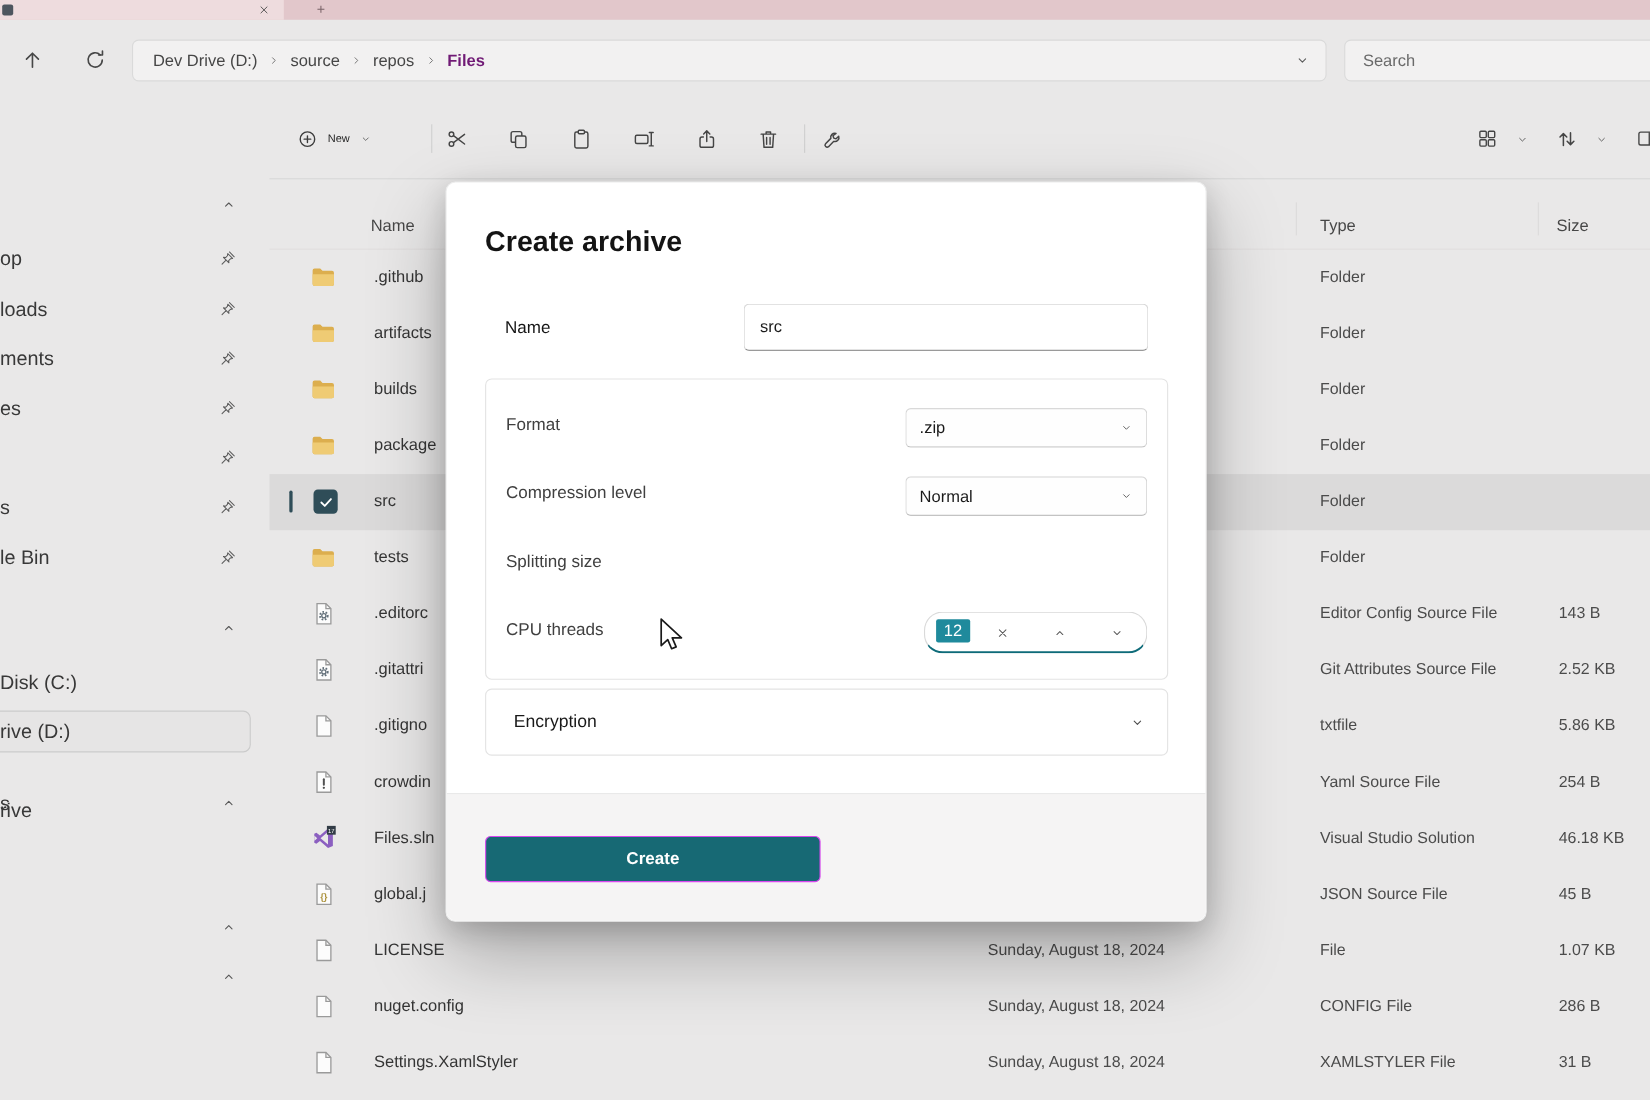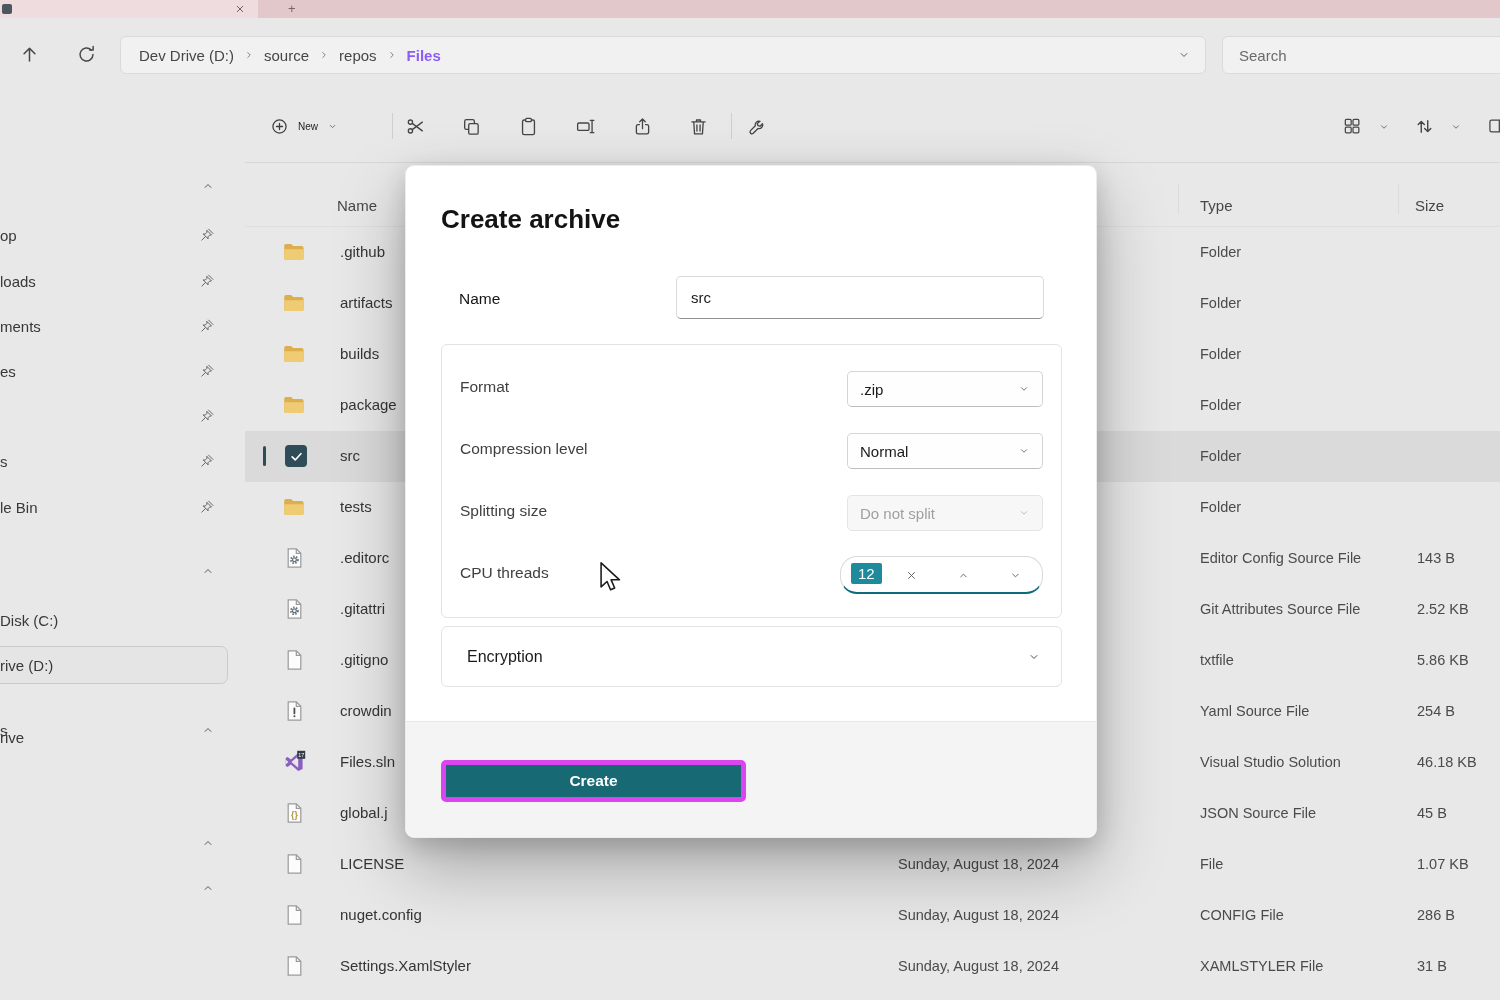--- a/index.html
+++ b/index.html
@@ -19,21 +19,21 @@
   .tab-close{position:absolute;left:234px;top:3px;color:#4f4f4f;}
   .newtab-plus{position:absolute;left:288px;top:1px;font-size:13px;color:#7a6468;}
 
   
   .nav-btn{position:absolute;top:44px;color:#474747;}
   .nav-up{left:19px;}
   .nav-refresh{left:76px;}
   .crumbbar{position:absolute;left:120px;top:36px;width:1086px;height:38px;background:#f2f1f1;
     border:1px solid #dadada;border-radius:6px;display:flex;align-items:center;padding:0 14px 0 18px;}
   .crumb{font-size:15px;color:#464646;white-space:nowrap;cursor:default;}
-  .crumb.current{font-weight:700;color:#8b5cf6;}
+  .crumb.current{font-weight:700;color:#701a75;}
   .crumb-sep{margin:0 9px;color:#6e6e6e;display:flex;}
   .crumb-chev{margin-left:auto;color:#5a5a5a;display:flex;}
   .searchbar{position:absolute;left:1222px;top:36px;width:300px;height:38px;background:#f2f1f1;
     border:1px solid #dadada;border-radius:6px;display:flex;align-items:center;padding:0 14px;}
   .searchbar input{border:none;background:transparent;outline:none;font-size:15px;color:#555;width:100%;
     font-family:inherit;}
   .searchbar input::placeholder{color:#6a6a6a;opacity:1;}
 
   
   .new-btn{position:absolute;left:260px;top:107px;height:38px;display:flex;align-items:center;gap:9px;
@@ -41,21 +41,21 @@
   .new-btn .lbl{font-size:10px;color:#232323;}
   .new-btn .chev{color:#5a5a5a;display:flex;}
   .tool-sep{position:absolute;top:113px;width:1px;height:26px;background:#cfcfcf;}
   .tool-btn{position:absolute;top:113px;width:26px;height:26px;color:#454545;display:flex;align-items:center;justify-content:center;}
   .tool-chev{position:absolute;top:121px;color:#5a5a5a;}
   .pane-top-divider{position:absolute;left:245px;top:162px;width:1255px;height:1px;background:#d8d7d7;}
 
   
   .side-chev{position:absolute;left:201px;color:#565656;}
   .side-item{position:absolute;left:0;width:245px;height:40px;display:flex;align-items:center;}
-  .side-item .s-label{font-size:15px;color:#383838;white-space:nowrap;}
+  .side-item .s-label{font-size:18px;color:#383838;white-space:nowrap;}
   .side-item .s-pin{position:absolute;left:200px;top:12px;color:#5c5c5c;}
   .side-item .s-chev{position:absolute;left:201px;top:13px;color:#565656;}
   .drive-pill{position:absolute;left:-12px;top:646px;width:240px;height:38px;background:#e6e5e5;
     border:1px solid #cbcbcb;border-radius:7px;}
 
   
   .col-head{position:absolute;top:197px;font-size:15px;color:#474747;}
   .col-sep{position:absolute;top:184px;width:1px;height:30px;background:#dcdbdb;}
   .head-divider{position:absolute;left:245px;top:226px;width:1255px;height:1px;background:#e0dfdf;}
   .rows{position:absolute;left:245px;top:227px;width:1255px;}
@@ -76,21 +76,21 @@
     box-shadow:0 30px 70px rgba(0,0,0,.28),0 8px 24px rgba(0,0,0,.16);}
   .dlg-title{position:absolute;left:35px;top:38px;font-size:26px;font-weight:600;color:#141414;}
   .dlg-name-label{position:absolute;left:53px;top:124px;font-size:15.5px;color:#161616;}
   .dlg-name-input{position:absolute;left:270px;top:110px;width:368px;height:43px;border:1px solid #d9d9d9;
     border-bottom-color:#8f8f8f;border-radius:5px;padding:0 14px;font-size:15px;color:#1b1b1b;
     background:#fff;font-family:inherit;outline:none;}
   .groupbox{position:absolute;left:35px;top:178px;width:621px;height:274px;border:1px solid #e3e3e3;
     border-radius:6px;background:#fff;padding-top:13px;}
   .gb-row{position:relative;height:62px;}
   .gb-label{position:absolute;left:18px;top:20px;font-size:15.5px;color:#404040;}
-  .dd{position:absolute;right:18px;top:13px;width:196px;height:36px;background:#fefefe;
+  .dd{position:absolute;right:18px;top:13px;width:220px;height:36px;background:#fefefe;
     border:1px solid #d5d5d5;border-bottom-color:#bdbdbd;border-radius:5px;display:flex;align-items:center;
     padding:0 12px;font-size:15px;color:#1a1a1a;cursor:default;margin-left:43px;}
   .dd .dd-chev{margin-left:auto;color:#5c5c5c;display:flex;}
   .dd.disabled{background:#f7f7f7;color:#9f9f9f;border-color:#e4e4e4;}
   .dd.disabled .dd-chev{color:#b0b0b0;}
   .spin{position:absolute;right:18px;top:12px;width:203px;height:38px;background:#fff;
     border:1px solid #d9d9d9;border-bottom:2px solid #0e6b79;border-radius:17px;}
   .spin-val{position:absolute;left:10px;top:6px;background:#1f8a9c;color:#fff;font-size:15px;
     padding:2px 7px;border-radius:2px;}
   .spin-btn{position:absolute;top:8px;width:20px;height:20px;color:#5a5a5a;display:flex;
@@ -99,21 +99,21 @@
   .spin-btn.up{left:112px;}
   .spin-btn.down{left:164px;}
   .expander{position:absolute;left:35px;top:460px;width:621px;height:61px;border:1px solid #e3e3e3;
     border-radius:6px;background:#fff;display:flex;align-items:center;padding:0 20px 0 25px;
     font-size:16px;color:#191919;}
   .expander .exp-chev{margin-left:auto;color:#4c4c4c;display:flex;}
   .dlg-footer{position:absolute;left:0;right:0;bottom:0;height:116px;background:#f5f4f4;
     border-top:1px solid #e7e7e7;border-radius:0 0 9px 9px;}
   .dlg-footer button{position:absolute;top:38px;width:305px;height:42px;border-radius:5px;
     font-size:15.5px;font-family:inherit;cursor:default;}
-  .btn-create{left:35px;background:#176974;border:5px solid #d946ef;color:#fff;font-weight:600;}
+  .btn-create{left:35px;background:#176974;border:1px solid #d946ef;color:#fff;font-weight:600;}
   .btn-cancel{left:352px;background:#fcfcfc;border:1px solid #d9d9d9;color:#1a1a1a;}
 
   .cursor{position:absolute;left:594px;top:560px;z-index:20;}
 </style>
 </head>
 <body>
 
 <svg width="0" height="0" style="position:absolute" aria-hidden="true">
   <defs>
     <symbol id="i-chev-down" viewBox="0 0 24 24">
@@ -690,28 +690,20 @@
         <span>Normal</span>
         <span class="dd-chev">
             <svg class="ic" width="12" height="12" viewBox="0 0 24 24">
               <use href="#i-chev-down"></use>
             </svg>
           </span>
       </div>
     </div>
     <div class="gb-row">
       <span class="gb-label">Splitting size</span>
-      <div class="dd disabled">
-        <span>Do not split</span>
-        <span class="dd-chev">
-            <svg class="ic" width="12" height="12" viewBox="0 0 24 24">
-              <use href="#i-chev-down"></use>
-            </svg>
-          </span>
-      </div>
     </div>
     <div class="gb-row">
       <span class="gb-label">CPU threads</span>
       <div class="spin">
         <span class="spin-val">12</span>
         <span class="spin-btn x">
             <svg class="ic" width="13" height="13" viewBox="0 0 24 24">
               <use href="#i-close"></use>
             </svg>
           </span>

